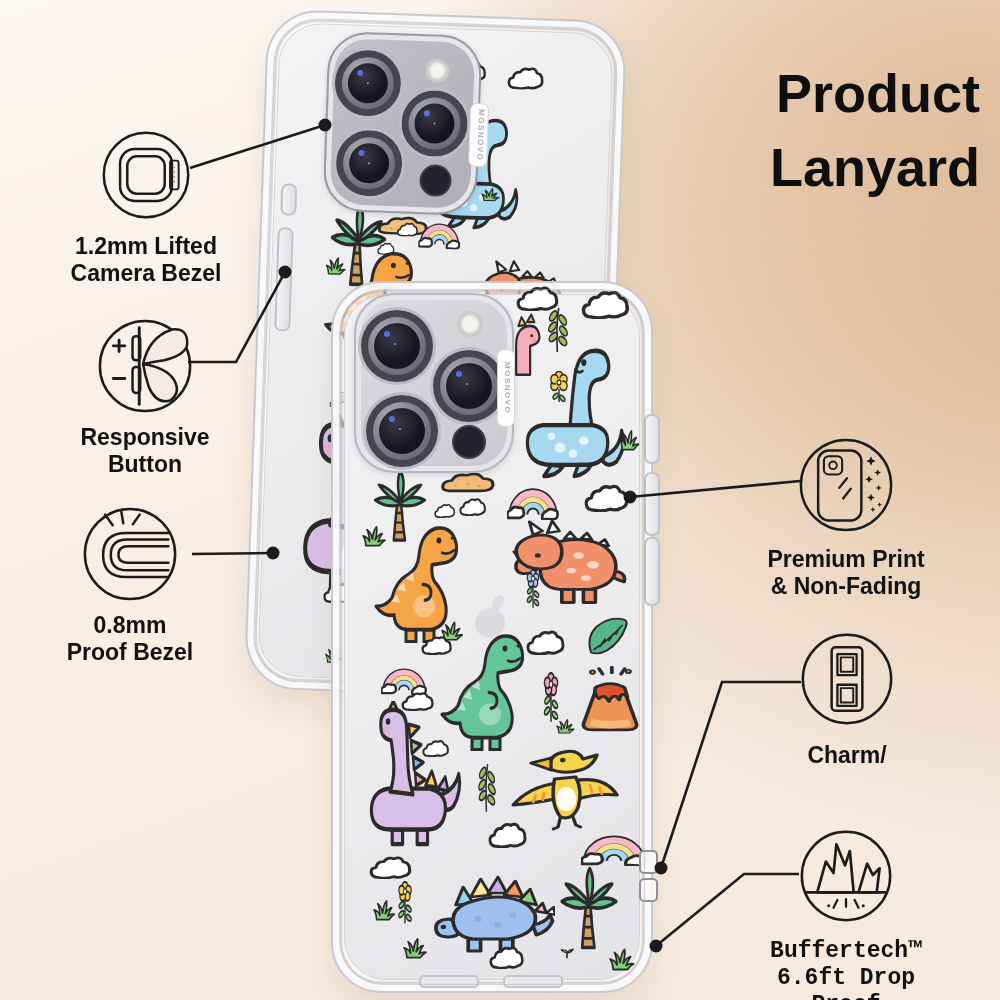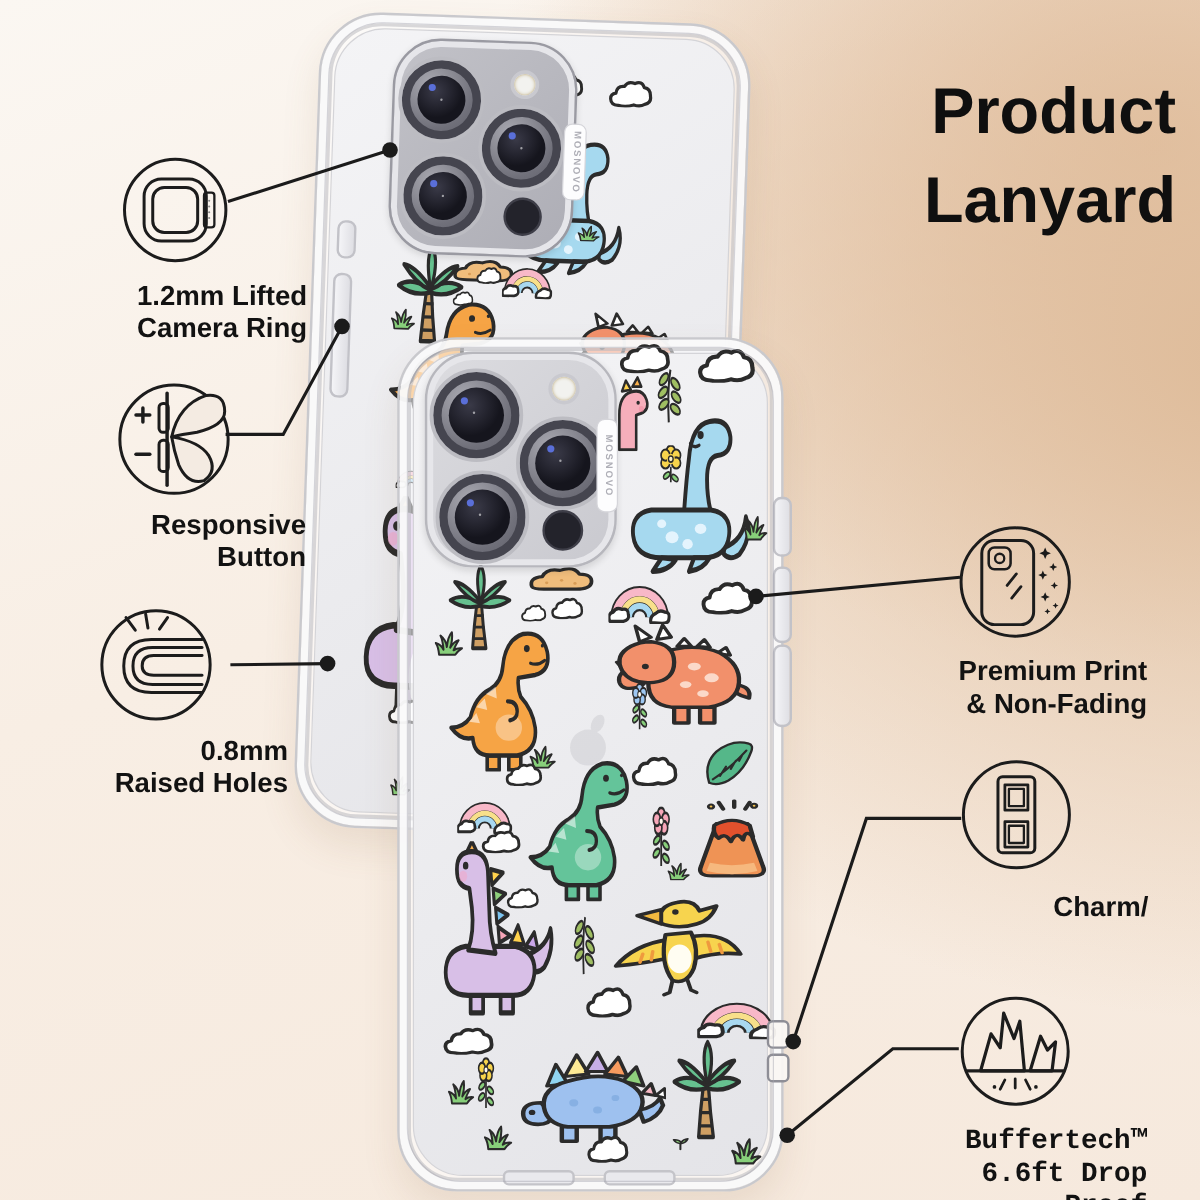--- a/index.html
+++ b/index.html
@@ -34,21 +34,21 @@
     background:#5a6fd8;box-shadow:8px 10px 0 -2px rgba(255,255,255,0.55);}
   .flash{position:absolute;border-radius:50%;background:#f2f2ef;border:3px solid #c9c9cf;box-shadow:inset 0 0 3px #b59f6a;}
   .lidar{position:absolute;border-radius:50%;background:#23232b;border:2px solid #3e3e48;}
   .btab{position:absolute;background:#fdfdfe;border:1.5px solid #d5d5da;border-radius:7px;
     color:#aeaeb6;font-size:8px;font-weight:700;letter-spacing:1.5px;
     writing-mode:vertical-rl;text-align:center;line-height:14px;overflow:hidden;}
   .pill{position:absolute;background:linear-gradient(90deg,#f4f4f7,#dfdfe4);border:2px solid #c2c2c8;border-radius:7px;}
   .hole{position:absolute;width:15px;height:20px;border:2.5px solid #8e8e96;border-radius:5px;background:rgba(250,247,243,0.95);}
   .slot{position:absolute;width:56px;height:9px;background:#e9e9ed;border:2px solid #c4c4c9;border-radius:5px;}
   
-  .feat{position:absolute;width:220px;text-align:right;}
+  .feat{position:absolute;width:220px;text-align:center;}
   .feat svg{display:block;margin:0 auto;}
   .flabel{margin-top:10px;font-size:23px;line-height:27px;font-weight:700;color:#121212;}
   .flabel span{display:block;}
   .ic{stroke:#1c1c1c;fill:none;stroke-width:2.6;stroke-linecap:round;stroke-linejoin:round;}
   #connectors{left:0;top:0;pointer-events:none;}
 </style>
 </head>
 <body>
 
 <div id="canvas">
@@ -410,21 +410,21 @@
         <rect x="-19.5" y="-19.5" width="39" height="39" rx="10"></rect>
         <rect x="25" y="-15" width="9" height="30" rx="2.5" stroke-width="2"></rect>
       </g>
       <circle cx="29.5" cy="-8" r="0.9" fill="#888"></circle>
         <circle cx="29.5" cy="-3" r="0.9" fill="#888"></circle>
       <circle cx="29.5" cy="2" r="0.9" fill="#888"></circle>
         <circle cx="29.5" cy="7" r="0.9" fill="#888"></circle>
     </svg>
     <div class="flabel">
       <span>1.2mm Lifted</span>
-      <span>Camera Ring</span>
+      <span>Camera Bezel</span>
     </div>
   </div>
 
   <div class="feat" style="left:35px;top:318px;">
     <svg width="96" height="96" viewBox="-50 -50 100 100">
       <g class="ic">
         <circle r="47"></circle>
         <path d="M-6 -40 L-6 40" stroke-width="3"></path>
         <rect x="-13" y="-31" width="8" height="25" rx="3.5"></rect>
         <rect x="-13" y="1" width="8" height="27" rx="3.5"></rect>
@@ -445,21 +445,21 @@
       <g class="ic">
         <circle r="47"></circle>
         <path d="M40 -22 L-4 -22 Q-28 -22 -28 1 Q-28 24 -4 24 L40 24"></path>
         <path d="M40 -15 L-3 -15 Q-20 -15 -20 1 Q-20 17 -3 17 L40 17"></path>
         <path d="M40 -8 L-2 -8 Q-12 -8 -12 1 Q-12 9 -2 9 L40 9"></path>
         <path d="M-18 -30 L-26 -41 M-7 -32 L-9 -44 M3 -31 L10 -41"></path>
       </g>
     </svg>
     <div class="flabel">
       <span>0.8mm</span>
-      <span>Raised Holes</span>
+      <span>Proof Bezel</span>
     </div>
   </div>
 
   <div class="feat" style="left:736px;top:437px;">
     <svg width="96" height="96" viewBox="-50 -50 100 100">
       <g class="ic">
         <circle r="47"></circle>
         <rect x="-29" y="-36" width="45" height="73" rx="11"></rect>
         <rect x="-23" y="-30" width="19" height="19" rx="5" stroke-width="2.2"></rect>
         <circle cx="-13.5" cy="-20.5" r="4" stroke-width="2"></circle>

